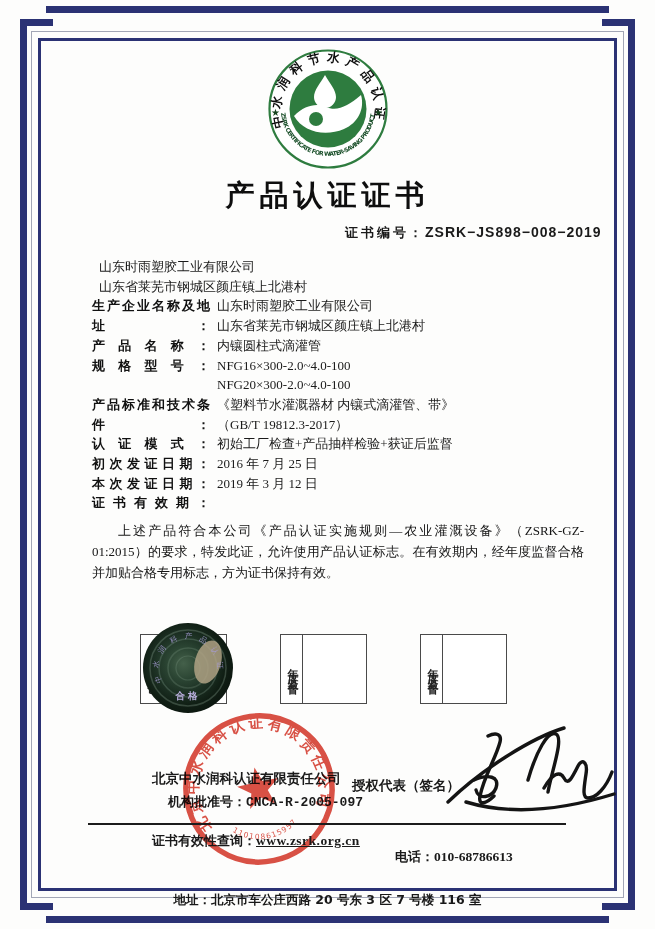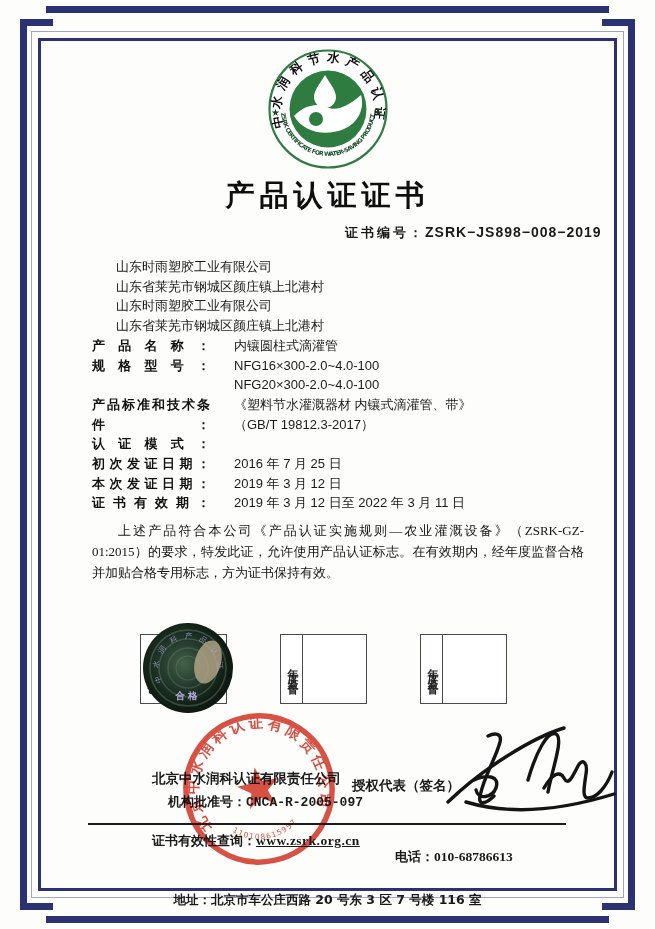--- a/index.html
+++ b/index.html
@@ -26,21 +26,21 @@
   
   .title{position:absolute;left:0;right:0;top:176px;text-align:center;
     font-size:29px;font-weight:bold;letter-spacing:5px;color:#0e0e0e;}
   .certno{position:absolute;left:345px;top:224px;font-size:13px;white-space:nowrap;}
   .certno .lbl{font-weight:bold;letter-spacing:3px;}
   .certno .val{font-weight:bold;letter-spacing:1px;font-family:Liberation Sans, sans-serif;font-size:14px;}
   
   .fields{position:absolute;left:92px;top:257px;width:505px;font-size:13px;line-height:19.7px;}
   .frow{display:flex;align-items:flex-start;}
   .flabel{flex:0 0 118px;font-weight:bold;text-align:justify;text-align-last:justify;color:#111;}
-  .fvals{margin-left:24px;font-family:Liberation Sans, sans-serif;}
+  .fvals{margin-left:7px;font-family:Liberation Serif, serif;}
   
   .statement{position:absolute;left:92px;top:520px;width:492px;
     font-size:13px;line-height:21px;text-indent:2em;text-align:justify;
     font-family:"Liberation Serif","DejaVu Serif",serif;color:#151515;}
   
   .cert-box{position:absolute;top:634px;width:85px;height:68px;border:1px solid #4a4a4a;display:flex;background:#fff;}
   .box1{left:140px;} .box2{left:280px;} .box3{left:420px;}
   .vcol{flex:0 0 21px;border-right:1px solid #4a4a4a;display:flex;align-items:center;justify-content:center;}
   .vtxt{writing-mode:vertical-rl;text-orientation:upright;font-size:11px;font-weight:bold;letter-spacing:5px;color:#222;}
   .sticker{position:absolute;left:142px;top:622px;width:92px;height:92px;}
@@ -106,20 +106,21 @@
 </div>
 
 <div class="fields">
   <div class="frow">
     <div class="fvals">
         <div>山东时雨塑胶工业有限公司</div>
       <div>山东省莱芜市钢城区颜庄镇上北港村</div>
       </div>
   </div>
   <div class="frow">
+    <span class="flabel">生产企业名称及地址：</span>
     <div class="fvals">
         <div>山东时雨塑胶工业有限公司</div>
       <div>山东省莱芜市钢城区颜庄镇上北港村</div>
       </div>
   </div>
   <div class="frow">
     <span class="flabel">产品名称：</span>
     <div class="fvals">
         <div>内镶圆柱式滴灌管</div>
       </div>
@@ -133,38 +134,38 @@
   </div>
   <div class="frow">
     <span class="flabel">产品标准和技术条件：</span>
     <div class="fvals">
         <div>《塑料节水灌溉器材 内镶式滴灌管、带》</div>
       <div>（GB/T 19812.3-2017）</div>
       </div>
   </div>
   <div class="frow">
     <span class="flabel">认证模式：</span>
+    <div class="fvals">
+        <div>初始工厂检查+产品抽样检验+获证后监督</div>
+      </div>
   </div>
   <div class="frow">
     <span class="flabel">初次发证日期：</span>
     <div class="fvals">
         <div>2016 年 7 月 25 日</div>
       </div>
   </div>
   <div class="frow">
     <span class="flabel">本次发证日期：</span>
     <div class="fvals">
         <div>2019 年 3 月 12 日</div>
       </div>
   </div>
   <div class="frow">
     <span class="flabel">证书有效期：</span>
-    <div class="fvals">
-        <div>2019 年 3 月 12 日至 2022 年 3 月 11 日</div>
-      </div>
   </div>
 </div>
 
 <div class="statement">上述产品符合本公司《产品认证实施规则—农业灌溉设备》（ZSRK-GZ- 01:2015）的要求，特发此证，允许使用产品认证标志。在有效期内，经年度监督合格并加贴合格专用标志，方为证书保持有效。</div>
 
 <div class="cert-box box1">
   <div class="vcol">
     <span class="vtxt">本次认证</span>
   </div>
 </div>

